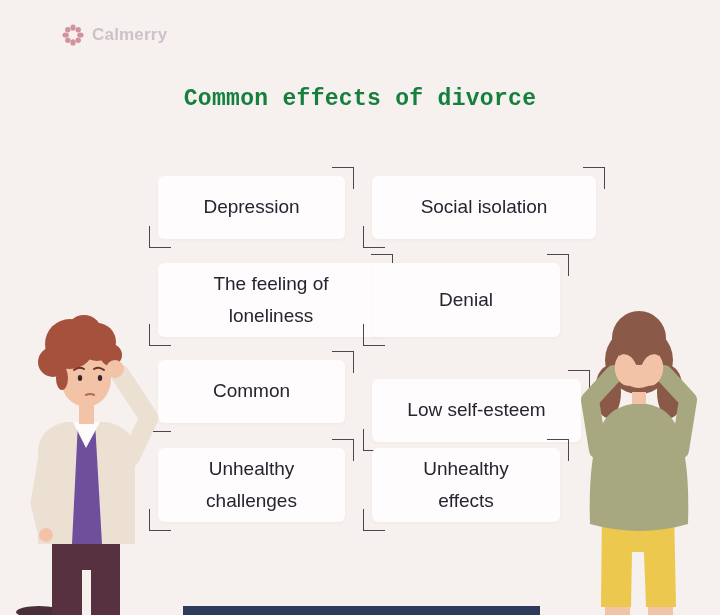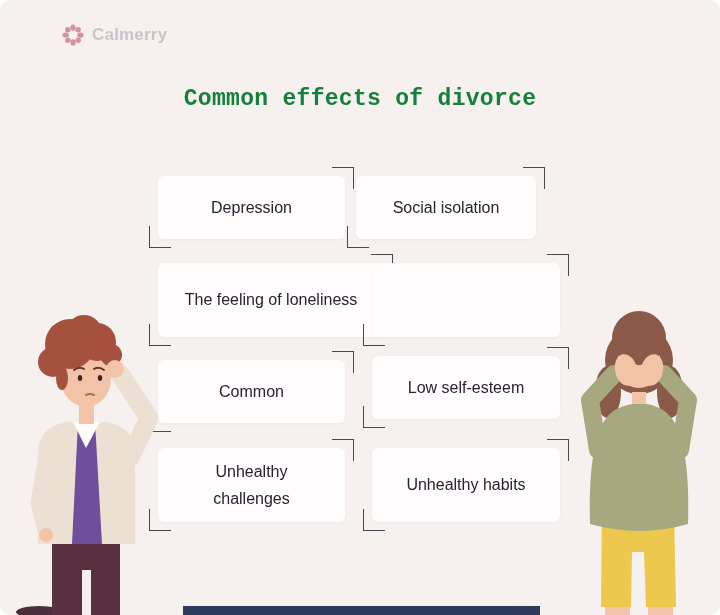--- a/index.html
+++ b/index.html
@@ -4,21 +4,20 @@
 <style>
   html, body { margin: 0; padding: 0; }
   body { font-family: "Liberation Sans", sans-serif; }
 
   .page {
     position: relative;
     width: 720px;
     height: 615px;
     background: #f6f0ee;
     overflow: hidden;
-    border-radius: 10px;
   }
 
   
   .logo {
     position: absolute;
     top: 24px;
     left: 62px;
     display: flex;
     align-items: center;
     gap: 8px;
@@ -51,21 +50,21 @@
     position: absolute;
     background: #fefcfd;
     border-radius: 6px;
     display: flex;
     align-items: center;
     justify-content: center;
     text-align: center;
     box-shadow: 0 1px 3px rgba(60,40,60,0.04);
   }
   .card-label {
-    font-size: 16px;
+    font-size: 19px;
     color: #28232f;
     line-height: 1.7;
     padding: 0 26px;
   }
   .bracket {
     position: absolute;
     width: 21px;
     height: 21px;
     pointer-events: none;
   }
@@ -80,23 +79,23 @@
     left: -9px;
     border-bottom: 1.6px solid #4a4752;
     border-left: 1.6px solid #4a4752;
   }
 
   
   .c-l1 { left: 158px; top: 176px; width: 187px; height: 63px; }
   .c-l2 { left: 158px; top: 263px; width: 226px; height: 74px; }
   .c-l3 { left: 158px; top: 360px; width: 187px; height: 63px; }
   .c-l4 { left: 158px; top: 448px; width: 187px; height: 74px; }
-  .c-r1 { left: 356px; top: 176px; width: 180px; height: 63px; }
+  .c-r1 { left: 372px; top: 176px; width: 224px; height: 63px; }
   .c-r2 { left: 372px; top: 263px; width: 188px; height: 74px; }
-  .c-r3 { left: 372px; top: 356px; width: 188px; height: 63px; }
+  .c-r3 { left: 372px; top: 379px; width: 209px; height: 63px; }
   .c-r4 { left: 372px; top: 448px; width: 188px; height: 74px; }
 
   
   .man-illustration {
     position: absolute;
     left: -6px;
     top: 278px;
     width: 185px;
     height: 337px;
   }
@@ -155,20 +154,21 @@
   </div>
 
   <div class="card c-l2">
     <span class="bracket tr"></span>
     <span class="bracket bl"></span>
     <span class="card-label">The feeling of loneliness</span>
   </div>
   <div class="card c-r2">
     <span class="bracket tr"></span>
     <span class="bracket bl"></span>
+    <span class="card-label">Denial</span>
   </div>
 
   <div class="card c-l3">
     <span class="bracket tr"></span>
     <span class="bracket bl"></span>
     <span class="card-label">Common</span>
   </div>
   <div class="card c-r3">
     <span class="bracket tr"></span>
     <span class="bracket bl"></span>
@@ -176,21 +176,21 @@
   </div>
 
   <div class="card c-l4">
     <span class="bracket tr"></span>
     <span class="bracket bl"></span>
     <span class="card-label">Unhealthy challenges</span>
   </div>
   <div class="card c-r4">
     <span class="bracket tr"></span>
     <span class="bracket bl"></span>
-    <span class="card-label">Unhealthy habits</span>
+    <span class="card-label">Unhealthy effects</span>
   </div>
 
   <svg class="man-illustration" viewBox="0 0 185 337" aria-hidden="true">
 
     <ellipse cx="45" cy="334" rx="23" ry="6" fill="#4a2f3a"></ellipse>
 
     <path d="M58 252 L58 337 L88 337 L88 292 L97 292 L97 337 L126 337 L126 252 Z" fill="#57313f"></path>
 
     <path d="M72 144 L113 144 L113 266 L72 266 Z" fill="#6f4f9c"></path>
 

